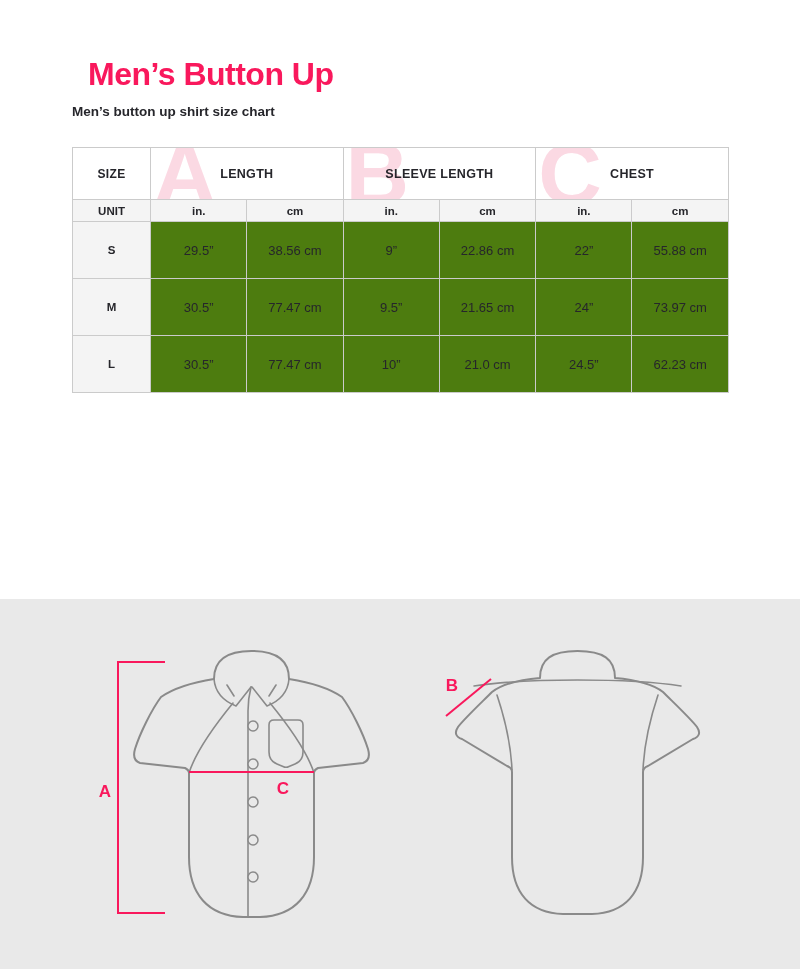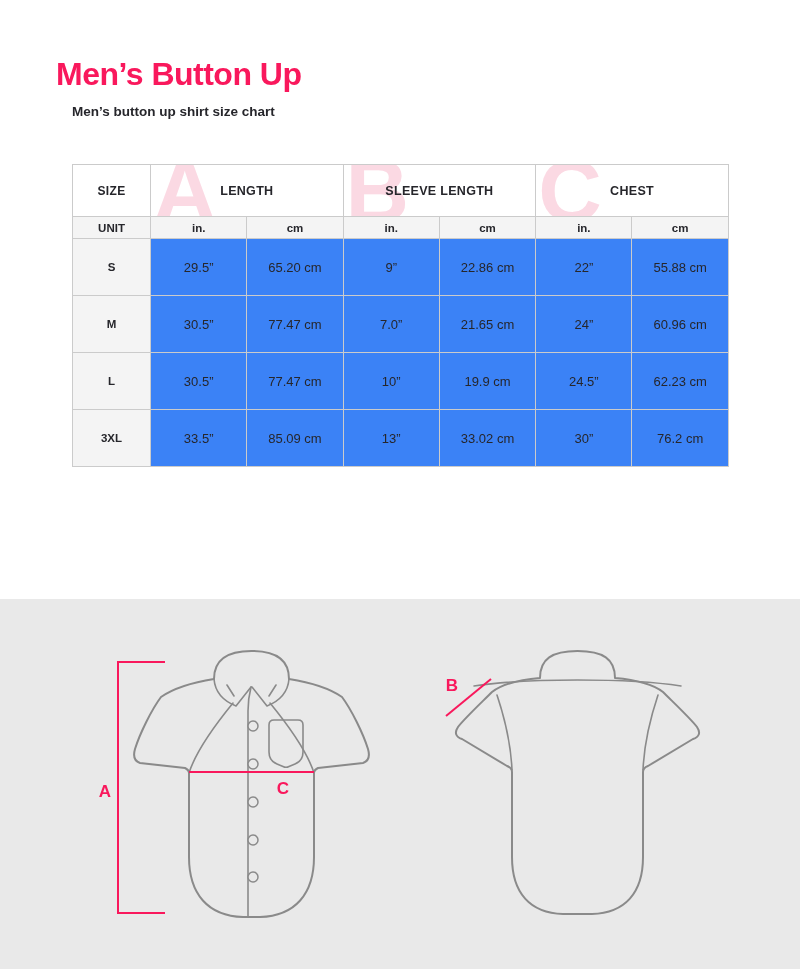--- a/index.html
+++ b/index.html
@@ -1,41 +1,41 @@
 <!DOCTYPE html>
 <html><head>
 <meta charset="utf-8">
 <style>
   * { margin:0; padding:0; box-sizing:border-box; }
   html,body { width:800px; height:969px; background:#ffffff; overflow:hidden;
               font-family:"Liberation Sans", sans-serif; color:#26262B; position:relative; }
 
-  .page-title { position:absolute; left:56px; top:56px; font-size:32px; font-weight:bold;
+  .page-title { position:absolute; left:88px; top:56px; font-size:32px; font-weight:bold;
                 letter-spacing:-0.5px; color:#F9185C; }
   .page-subtitle { position:absolute; left:72px; top:104px; font-size:13.5px; font-weight:bold;
                    color:#26262B; }
 
-  table.size-chart { position:absolute; left:72px; top:164px; width:656px;
+  table.size-chart { position:absolute; left:72px; top:147px; width:656px;
                      border-collapse:collapse; table-layout:fixed; }
   .size-chart th, .size-chart td { border:1px solid #CBCBCB; text-align:center; vertical-align:middle; }
 
   .size-chart .corner-cell, .size-chart .unit-cell, .size-chart .size-cell, .size-chart .unit-th {
       background:#F4F4F4; font-weight:bold; }
 
   .size-chart tr.head-row th { height:52px; font-size:12.5px; letter-spacing:0.3px; background:#ffffff; }
   .size-chart tr.head-row th.corner-cell { font-size:12px; }
   .size-chart th.group-cell { position:relative; overflow:hidden; }
   .wm { position:absolute; left:2px; top:50%; transform:translateY(-50%); z-index:0;
         font-size:88px; font-weight:bold; line-height:1; color:#FBD9E3; }
   .group-label { position:relative; z-index:1; }
 
   .size-chart tr.unit-row th { height:22px; font-size:11.5px;text-align:center; }
   .size-chart tr.data-row { height:57px; }
   .size-chart td.size-cell { font-size:11.5px; }
-  .size-chart td.value-cell { font-size:13px; background:#3b82f6; font-weight:normal; }
+  .size-chart td.value-cell { font-size:13px; background:#4d7c0f; font-weight:normal; }
 
   .diagram { position:absolute; left:0; top:599px; width:800px; height:370px; background:#E9E9E9; }
   .diagram svg { display:block; width:800px; height:370px; }
 
   .shirt { fill:none; stroke:#8A8A8A; stroke-width:2; stroke-linecap:round; stroke-linejoin:round; }
   .shirt-thin { fill:none; stroke:#8A8A8A; stroke-width:1.6; stroke-linecap:round; stroke-linejoin:round; }
   .btn { fill:#E9E9E9; stroke:#8A8A8A; stroke-width:1.5; }
   .pink-line { fill:none; stroke:#F9185C; stroke-width:2; stroke-linecap:butt; }
   .pink-label { fill:#F9185C; font-family:"Liberation Sans", sans-serif; font-size:17px;
                 font-weight:bold; text-anchor:middle; }
@@ -77,52 +77,43 @@
     <th class="unit-th">in.</th>
     <th class="unit-th">cm</th>
     <th class="unit-th">in.</th>
     <th class="unit-th">cm</th>
     <th class="unit-th">in.</th>
     <th class="unit-th">cm</th>
   </tr>
   <tr class="data-row">
     <td class="size-cell">S</td>
     <td class="value-cell">29.5”</td>
-    <td class="value-cell">65.20 cm</td>
+    <td class="value-cell">38.56 cm</td>
     <td class="value-cell">9”</td>
     <td class="value-cell">22.86 cm</td>
     <td class="value-cell">22”</td>
     <td class="value-cell">55.88 cm</td>
   </tr>
   <tr class="data-row">
     <td class="size-cell">M</td>
     <td class="value-cell">30.5”</td>
     <td class="value-cell">77.47 cm</td>
-    <td class="value-cell">7.0”</td>
+    <td class="value-cell">9.5”</td>
     <td class="value-cell">21.65 cm</td>
     <td class="value-cell">24”</td>
-    <td class="value-cell">60.96 cm</td>
+    <td class="value-cell">73.97 cm</td>
   </tr>
   <tr class="data-row">
     <td class="size-cell">L</td>
     <td class="value-cell">30.5”</td>
     <td class="value-cell">77.47 cm</td>
     <td class="value-cell">10”</td>
-    <td class="value-cell">19.9 cm</td>
+    <td class="value-cell">21.0 cm</td>
     <td class="value-cell">24.5”</td>
     <td class="value-cell">62.23 cm</td>
-  </tr>
-  <tr class="data-row">
-    <td class="size-cell">3XL</td>
-    <td class="value-cell">33.5”</td>
-    <td class="value-cell">85.09 cm</td>
-    <td class="value-cell">13”</td>
-    <td class="value-cell">33.02 cm</td>
-    <td class="value-cell">30”</td>
-    <td class="value-cell">76.2 cm</td>
   </tr>
 </tbody>
   </table>
 
 <div class="diagram">
   <svg viewBox="0 0 800 370" xmlns="http://www.w3.org/2000/svg">
 
     <g>
       <path class="shirt" d="
         M 214 80

